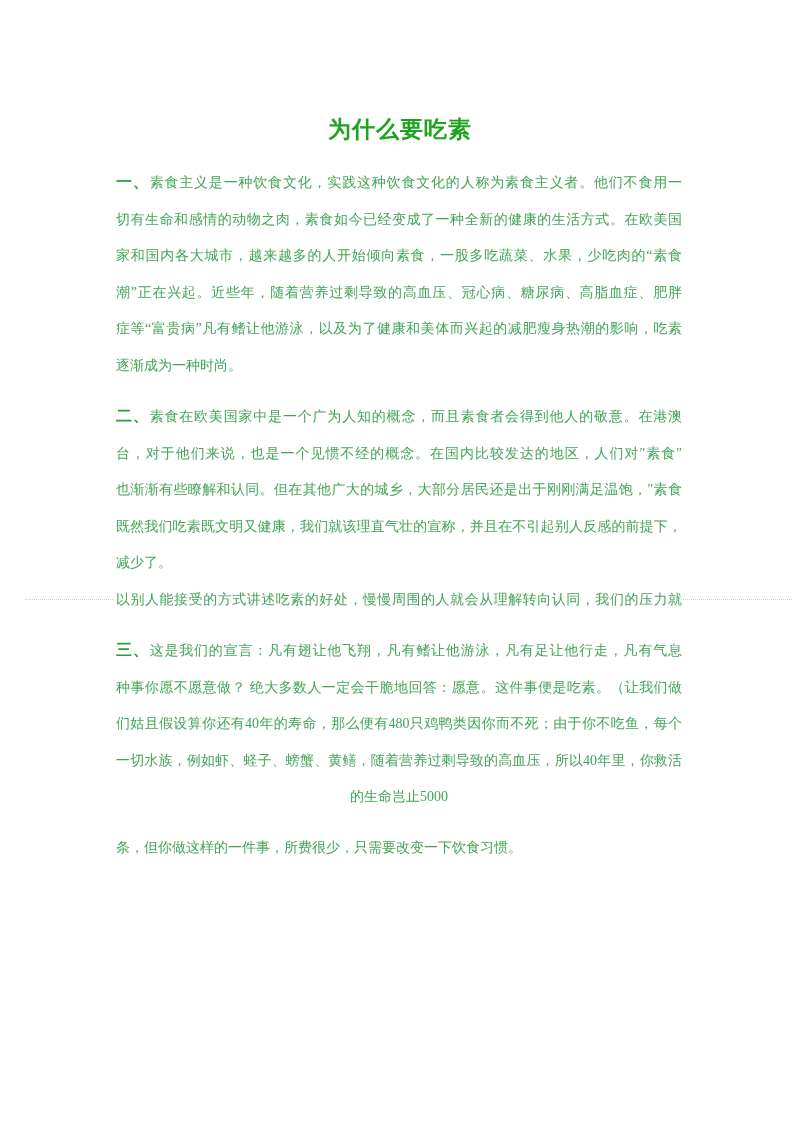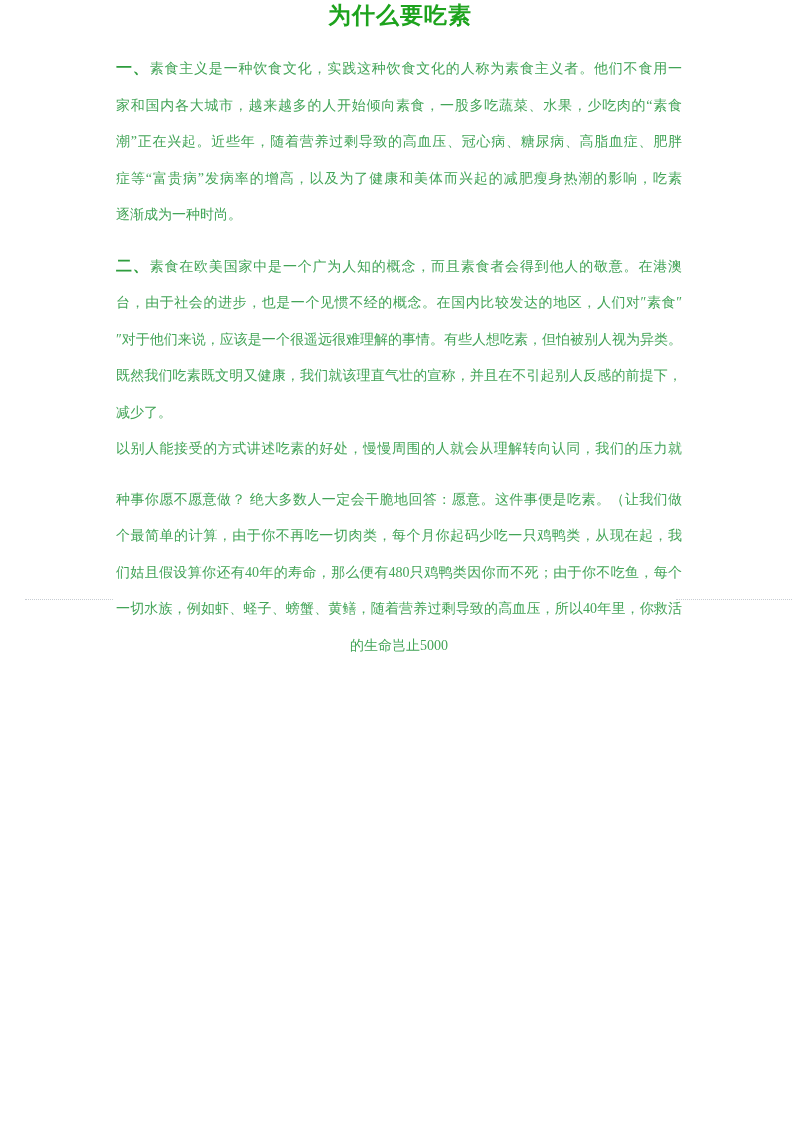--- a/index.html
+++ b/index.html
@@ -15,20 +15,21 @@
     background:var(--page_bg);
     font-family:"Liberation Serif","DejaVu Serif",serif;
     overflow:hidden;
   }
   .page{
     position:relative;
     width:800px;height:1132px;
     background:var(--page_bg);
   }
   .doc-title{
+    padding-top:114px;
     text-align:center;
     font-family:"DejaVu Sans","Liberation Sans",sans-serif;
     font-weight:bold;
     font-size:23px;
     line-height:30px;
     color:var(--title_text);
     letter-spacing:1px;
   }
   .content{
     margin:20px 118px 0 116px;
@@ -62,42 +63,46 @@
 <body>
 
 <div class="page">
 
   <div class="doc-title">为什么要吃素</div>
 
   <div class="content">
 
     <div class="para">
       <div class="line"><span class="marker">一、</span><span>素食主义是一种饮食文化，实践这种饮食文化的人称为素食主义者。他们不食用一</span></div>
+      <div class="line">切有生命和感情的动物之肉，素食如今已经变成了一种全新的健康的生活方式。在欧美国</div>
       <div class="line">家和国内各大城市，越来越多的人开始倾向素食，一股多吃蔬菜、水果，少吃肉的“素食</div>
       <div class="line">潮”正在兴起。近些年，随着营养过剩导致的高血压、冠心病、糖尿病、高脂血症、肥胖</div>
-      <div class="line">症等“富贵病”发病率的增高，以及为了健康和美体而兴起的减肥瘦身热潮的影响，吃素</div>
+      <div class="line">症等“富贵病”凡有鳍让他游泳，以及为了健康和美体而兴起的减肥瘦身热潮的影响，吃素</div>
       <div class="line al">逐渐成为一种时尚。</div>
     </div>
 
     <div class="para">
       <div class="line"><span class="marker">二、</span><span>素食在欧美国家中是一个广为人知的概念，而且素食者会得到他人的敬意。在港澳</span></div>
-      <div class="line">台，由于社会的进步，也是一个见惯不经的概念。在国内比较发达的地区，人们对″素食″</div>
-      <div class="line">″对于他们来说，应该是一个很遥远很难理解的事情。有些人想吃素，但怕被别人视为异类。</div>
+      <div class="line">台，对于他们来说，也是一个见惯不经的概念。在国内比较发达的地区，人们对″素食″</div>
+      <div class="line">也渐渐有些瞭解和认同。但在其他广大的城乡，大部分居民还是出于刚刚满足温饱，″素食</div>
       <div class="line">既然我们吃素既文明又健康，我们就该理直气壮的宣称，并且在不引起别人反感的前提下，</div>
       <div class="line al">减少了。</div>
       <div class="line">以别人能接受的方式讲述吃素的好处，慢慢周围的人就会从理解转向认同，我们的压力就</div>
     </div>
 
     <div class="para">
+      <div class="line"><span class="marker">三、</span><span>这是我们的宣言：凡有翅让他飞翔，凡有鳍让他游泳，凡有足让他行走，凡有气息</span></div>
       <div class="line">种事你愿不愿意做？ 绝大多数人一定会干脆地回答：愿意。这件事便是吃素。（让我们做</div>
-      <div class="line">个最简单的计算，由于你不再吃一切肉类，每个月你起码少吃一只鸡鸭类，从现在起，我</div>
       <div class="line">们姑且假设算你还有40年的寿命，那么便有480只鸡鸭类因你而不死；由于你不吃鱼，每个</div>
       <div class="line">一切水族，例如虾、蛏子、螃蟹、黄鳝，随着营养过剩导致的高血压，所以40年里，你救活</div>
       <div class="line ac">的生命岂止5000</div>
     </div>
 
+    <div class="para">
+      <div class="line al">条，但你做这样的一件事，所费很少，只需要改变一下饮食习惯。</div>
+    </div>
 
   </div>
 
   <div class="dotted left"></div>
   <div class="dotted right"></div>
 
 </div>
 
 </body></html>

